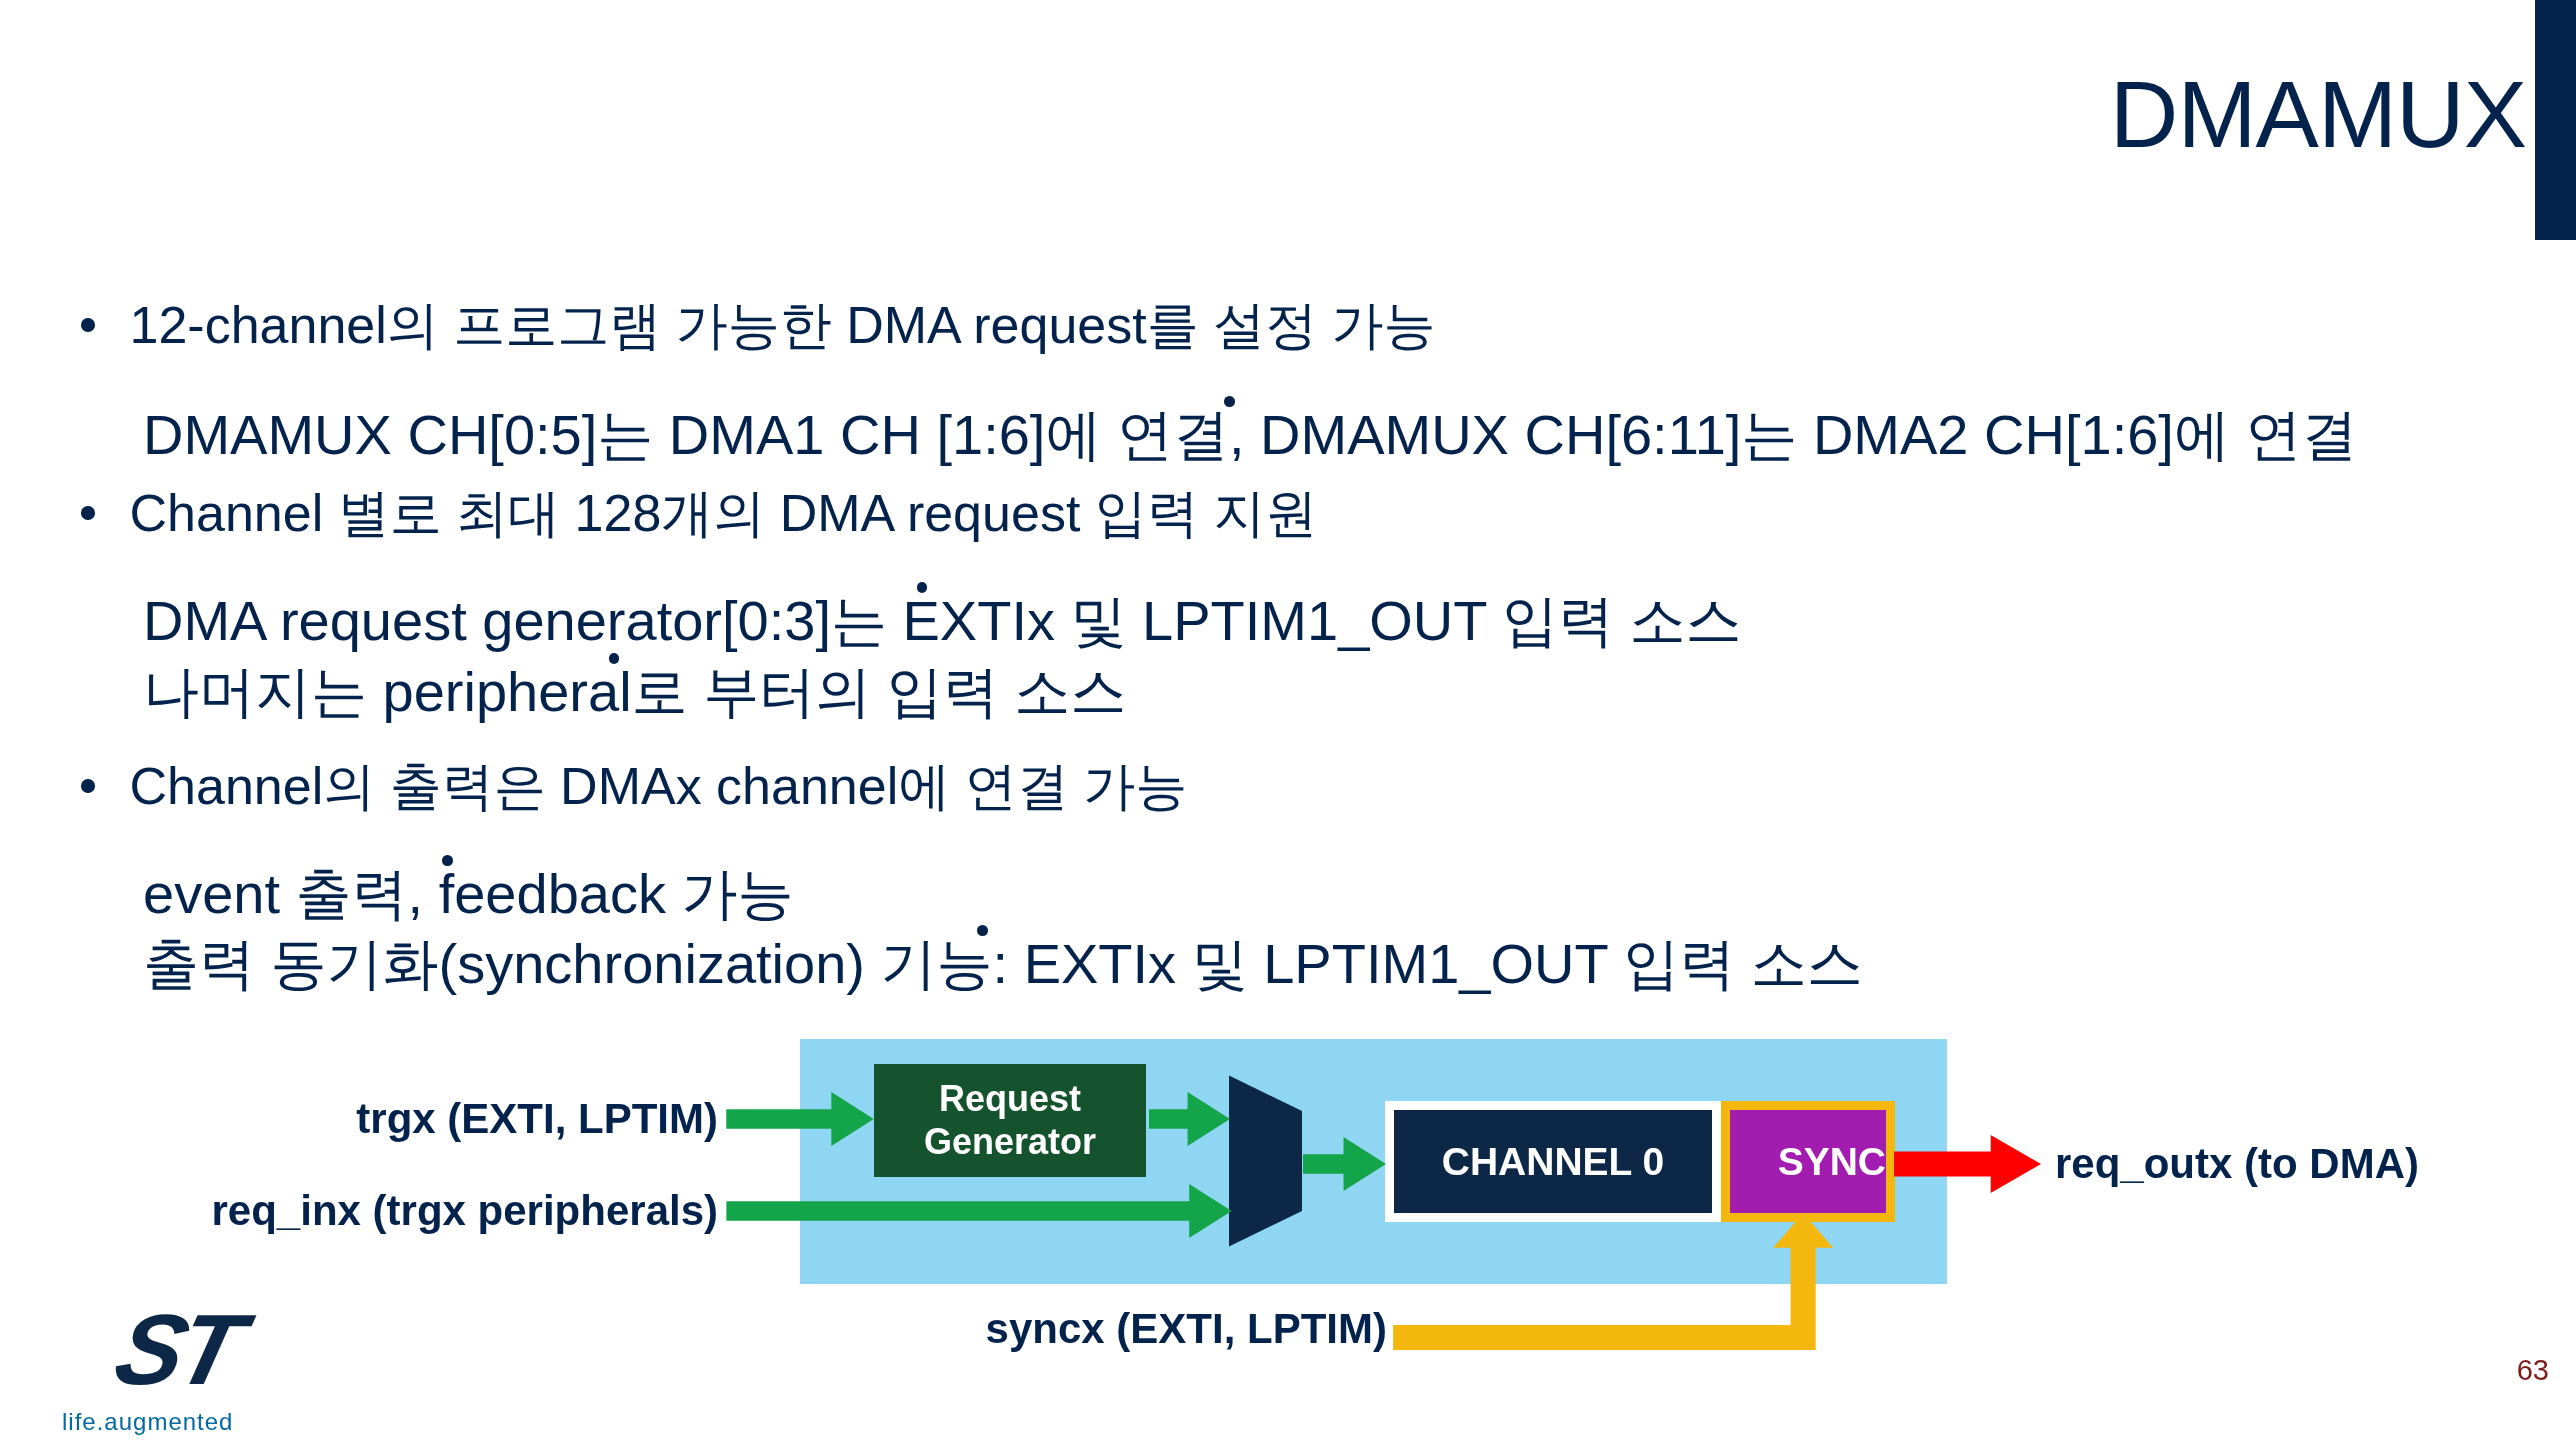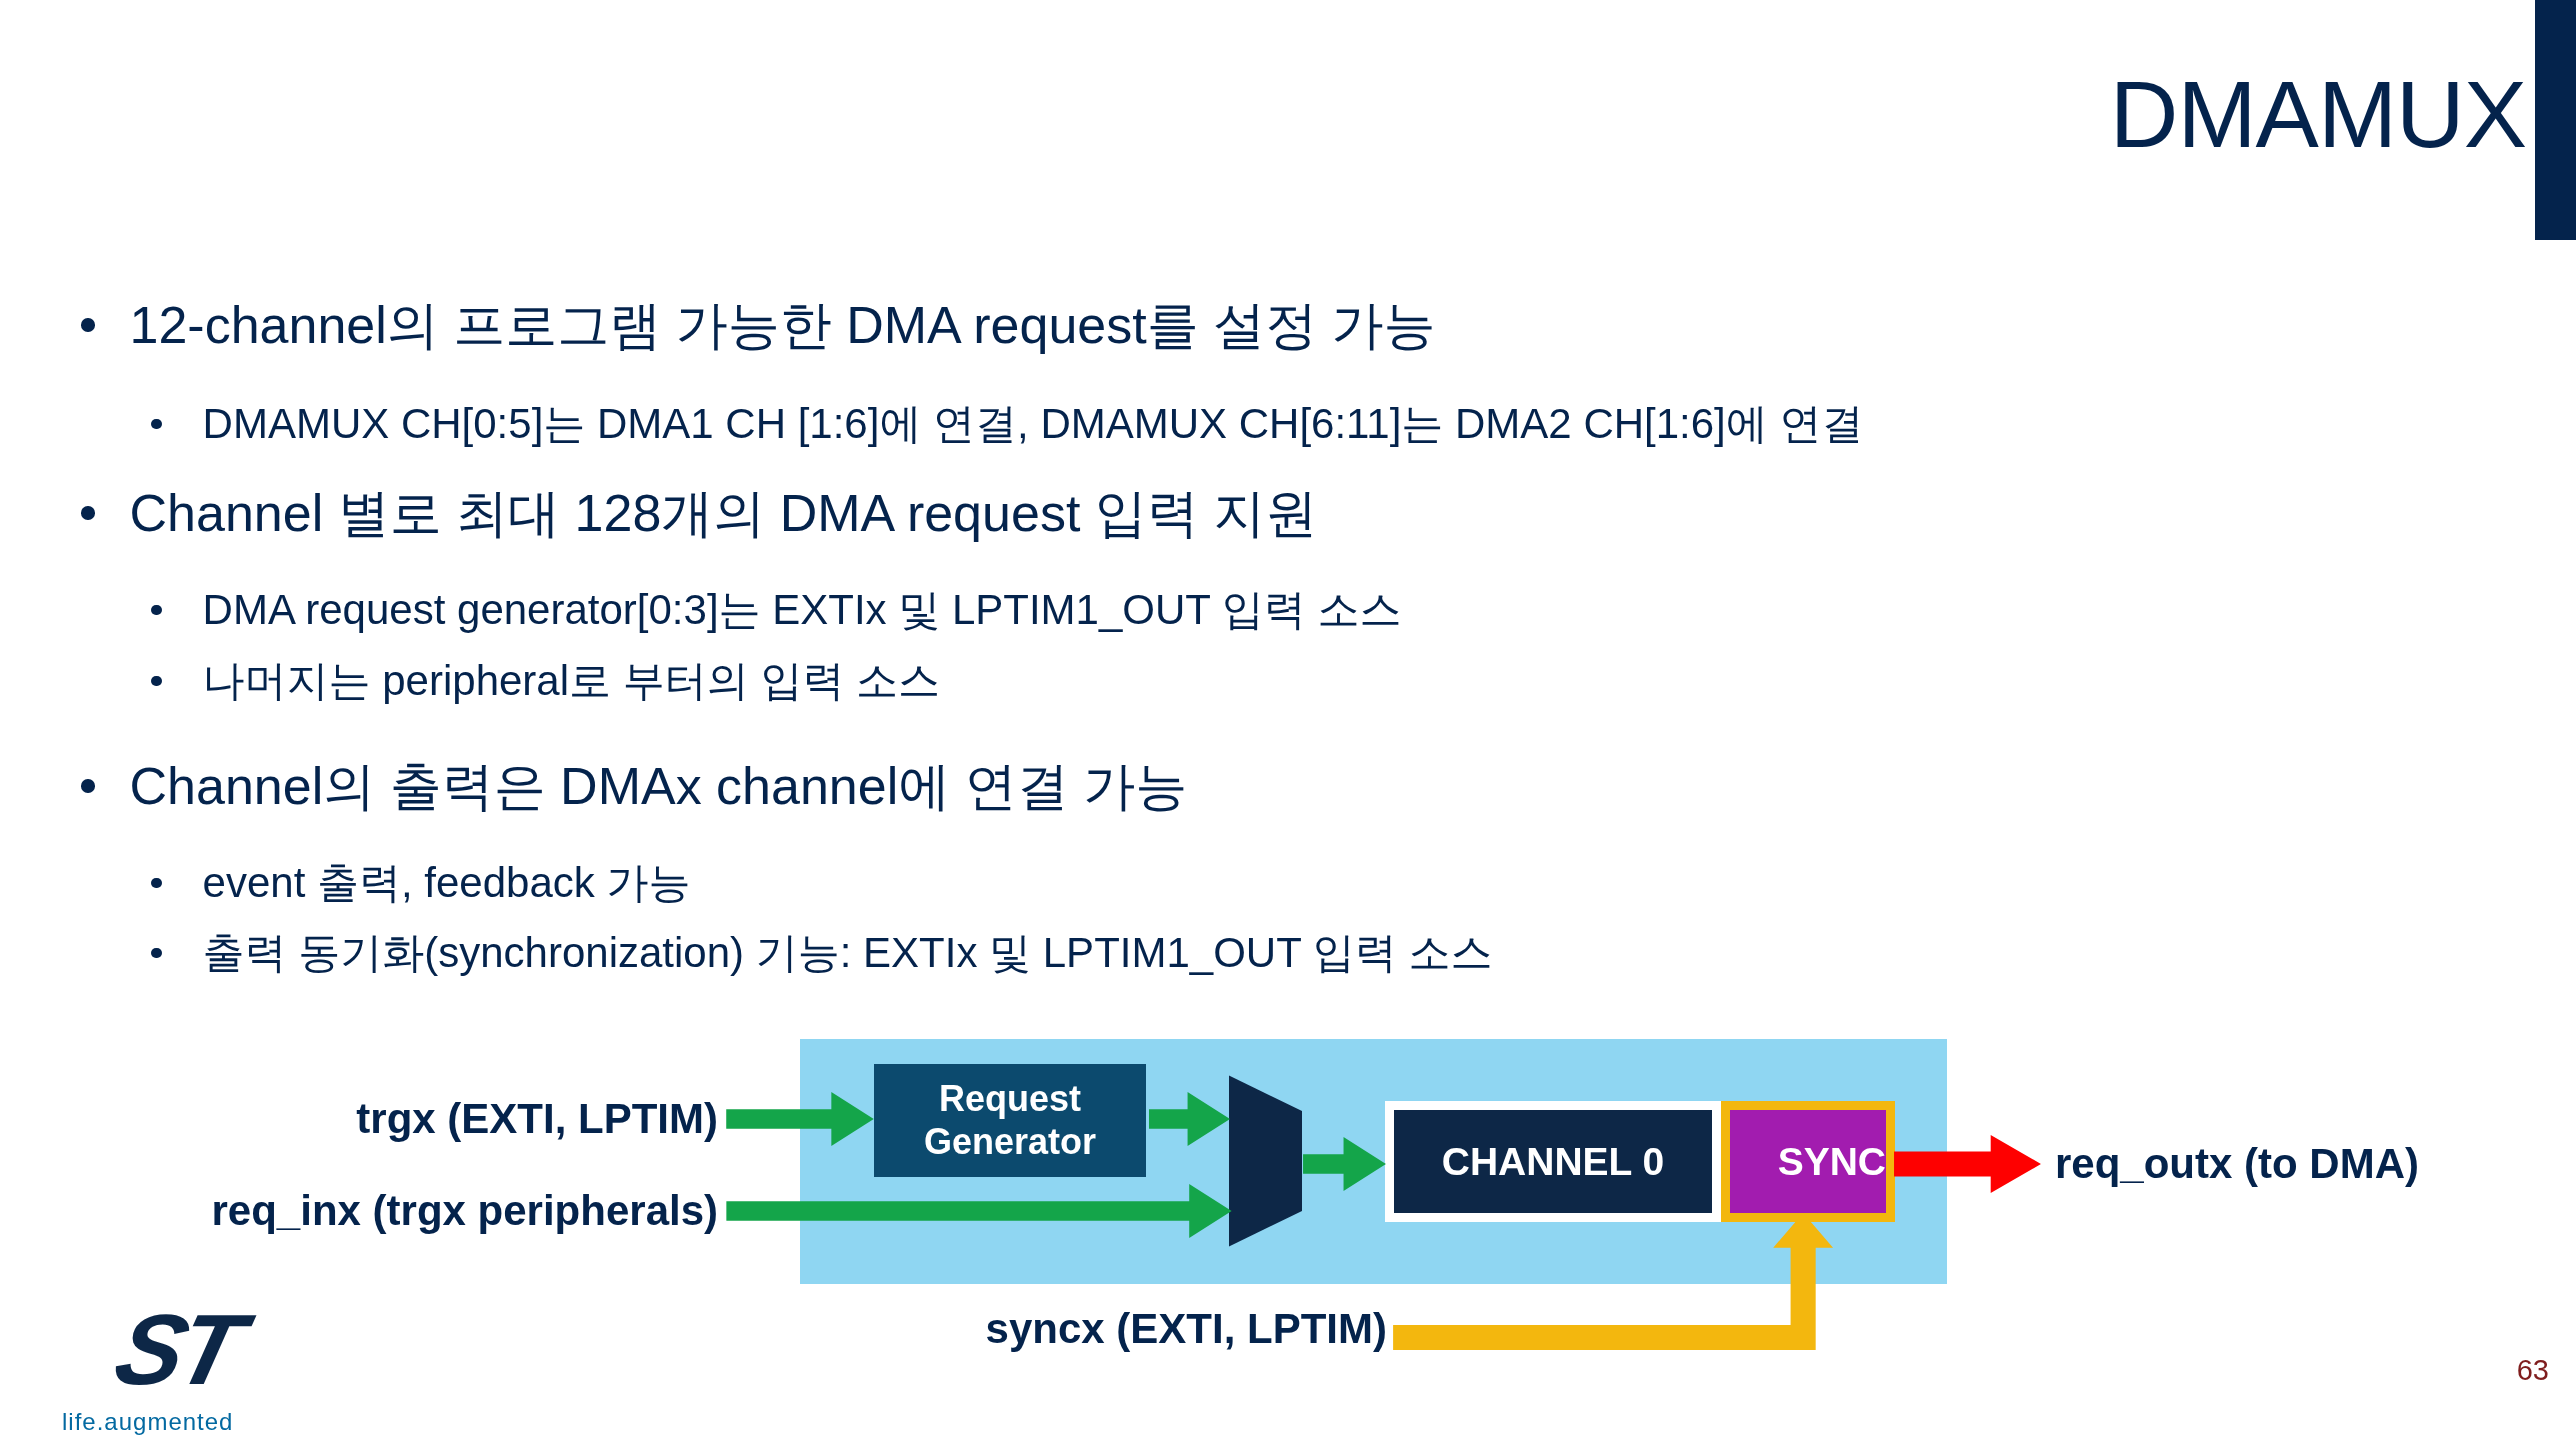--- a/index.html
+++ b/index.html
@@ -10,29 +10,29 @@
   
   .title{
     position:absolute;top:62px;right:79px;font-size:95px;line-height:1.1;
     color:#04234C;letter-spacing:-1px;font-weight:400;
   }
   .title-bar{position:absolute;left:2535px;top:0;width:41px;height:240px;background:#04234C;}
   
   .b{position:absolute;display:flex;align-items:center;white-space:nowrap;}
   .b .txt{display:inline-block;}
   .l1{left:81px;font-size:52px;line-height:70px;}
-  .l2{left:151px;font-size:42px;line-height:56px;}
+  .l2{left:143px;font-size:56px;line-height:56px;flex-direction:column;}
   .dot{flex:0 0 auto;border-radius:50%;background:#04234C;}
   .d1{width:13.5px;height:13.5px;margin-right:35px;}
   .d2{width:10.6px;height:10.6px;margin-right:41px;}
   
   .diagram{position:absolute;left:0;top:0;width:100%;height:100%;}
   .lightblue{position:absolute;left:800px;top:1039px;width:1147px;height:245px;background:#8FD6F2;}
   .reqgen{
-    position:absolute;left:874px;top:1064px;width:272px;height:113px;background:#0c4a6e;
+    position:absolute;left:874px;top:1064px;width:272px;height:113px;background:#14532d;
     display:flex;flex-direction:column;align-items:center;justify-content:center;
     color:#ffffff;font-weight:bold;font-size:36px;line-height:1.18;text-align:center;
   }
   .mux{position:absolute;left:1229px;top:1075px;}
   .ch0{
     position:absolute;left:1385px;top:1101px;width:336px;height:121px;box-sizing:border-box;
     background:#0D2747;border:9.7px solid #ffffff;
     display:flex;align-items:center;justify-content:center;
     color:#ffffff;font-weight:bold;font-size:39px;
   }

